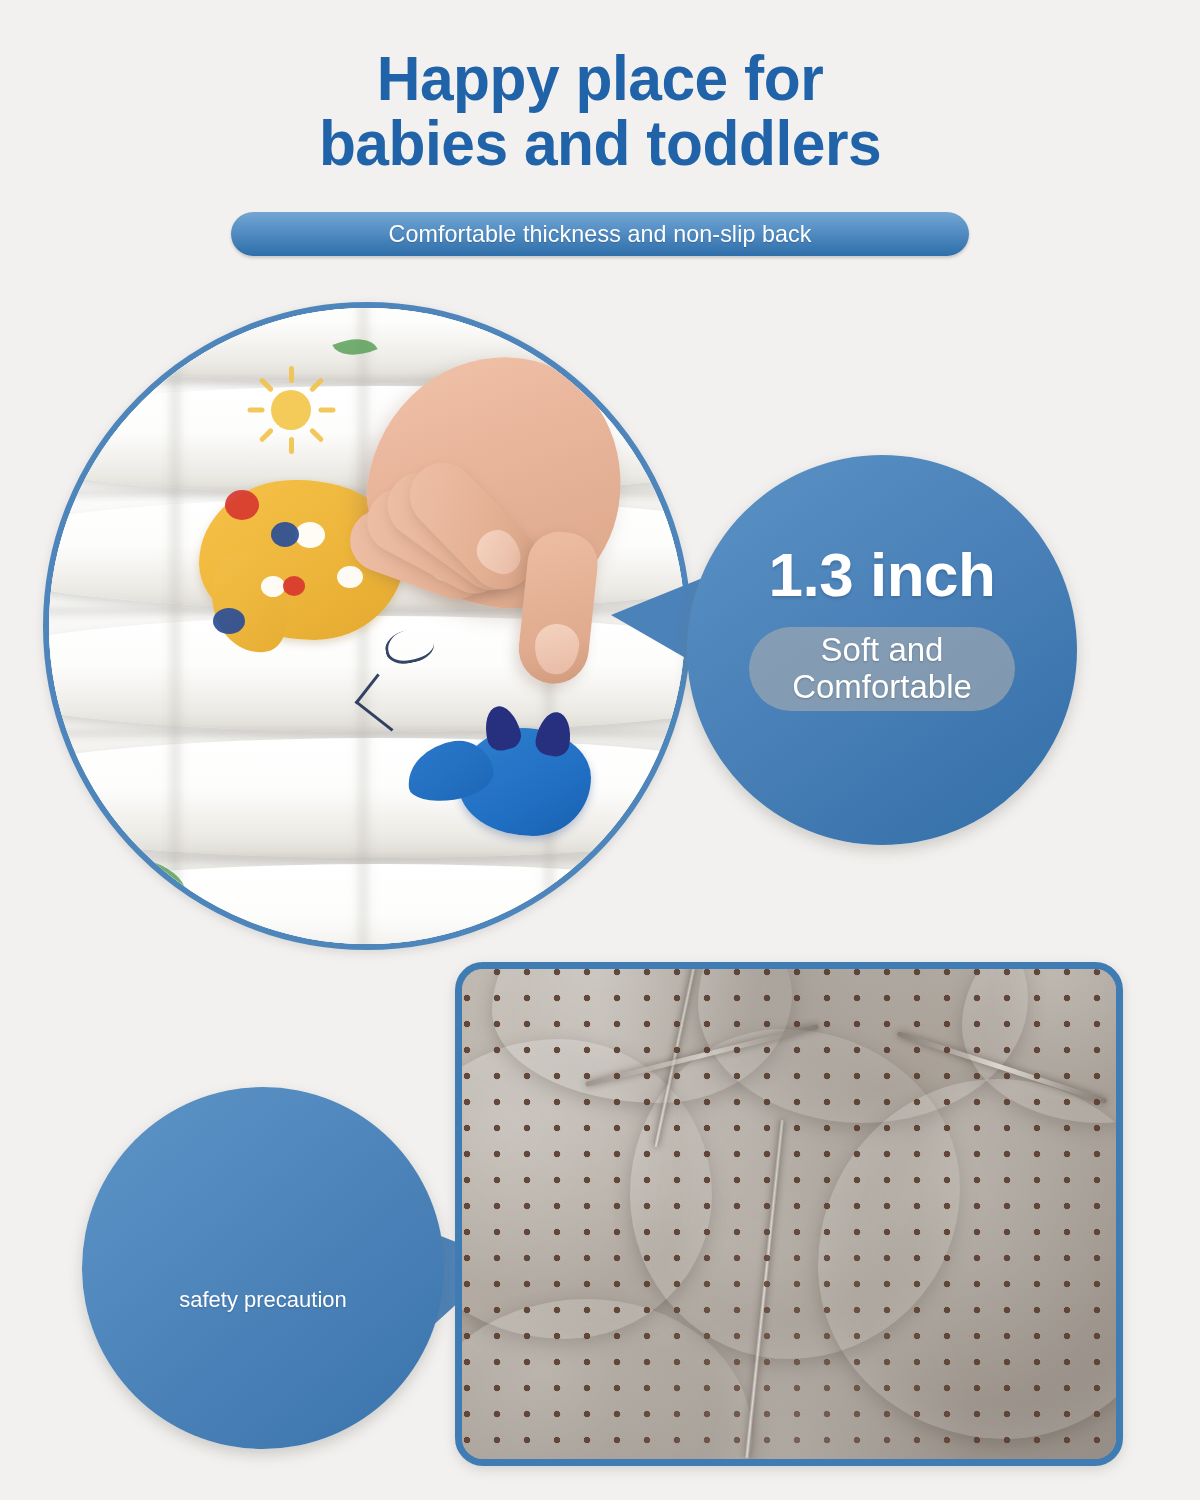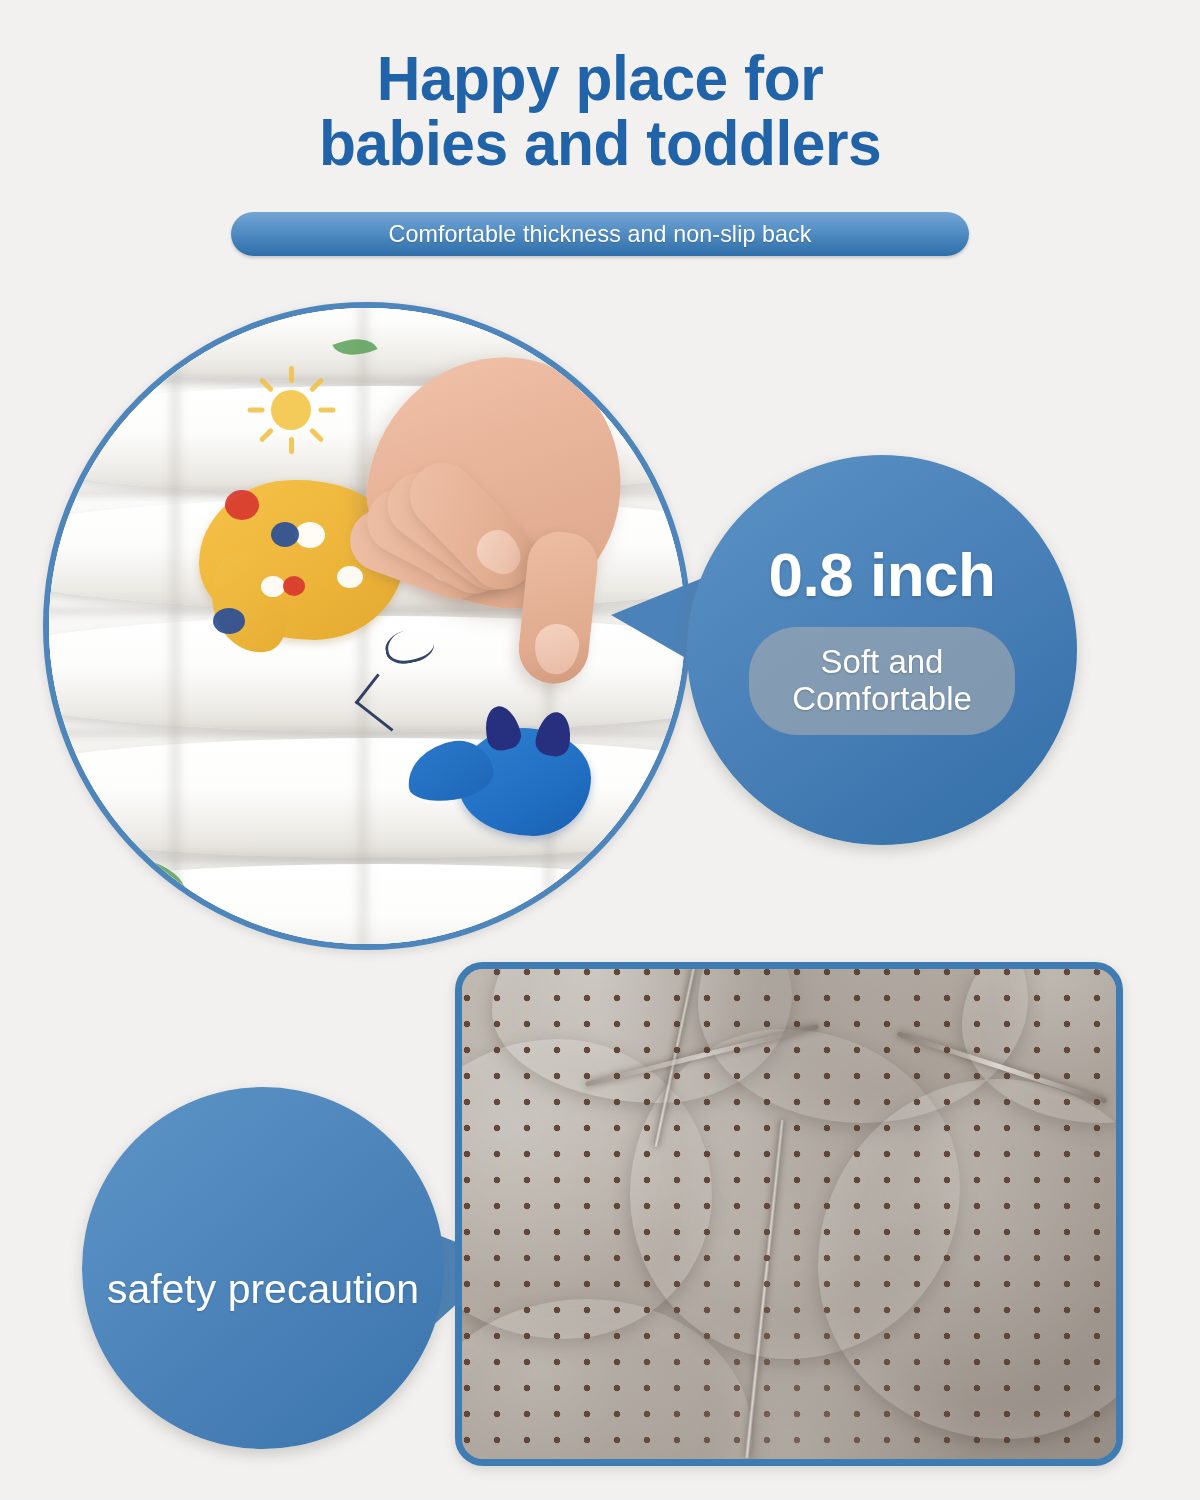--- a/index.html
+++ b/index.html
@@ -291,21 +291,21 @@
     font-size: 62px;
     font-weight: 700;
     letter-spacing: -0.5px;
     text-shadow: 0 2px 3px rgba(20,50,80,0.25);
   }
   .callout-subpill {
     position: absolute;
     left: 62px;
     top: 172px;
     width: 266px;
-    height: 108px;
+    height: 84px;
     border-radius: 48px;
     background: rgba(168,172,176,0.62);
     display: flex;
     align-items: center;
     justify-content: center;
   }
   .callout-subtext {
     color: #ffffff;
     font-size: 33px;
     line-height: 1.12;
@@ -348,25 +348,25 @@
     text-align: center;
     color: #ffffff;
     font-size: 54px;
     font-weight: 700;
     letter-spacing: -0.5px;
     text-shadow: 0 2px 3px rgba(20,50,80,0.25);
   }
   .nonslip-sub {
     position: absolute;
     left: 0;
-    top: 179px;
+    top: 200px;
     width: 100%;
     text-align: center;
     color: #ffffff;
-    font-size: 41px;
+    font-size: 22px;
     font-weight: 400;
     text-shadow: 0 1px 2px rgba(20,50,80,0.25);
   }
 
   
   .photo-bottom {
     position: absolute;
     left: 455px;
     top: 962px;
     width: 668px;
@@ -501,21 +501,21 @@
         <div class="nail" style="left:16px; bottom:10px; width:44px; height:50px;"></div>
       </div>
     </div>
 
   </div>
 </div>
 
 <div class="callout-thickness">
   <div class="callout-tail"></div>
   <div class="callout-bubble">
-    <div class="callout-value">0.8 inch</div>
+    <div class="callout-value">1.3 inch</div>
     <div class="callout-subpill">
       <div class="callout-subtext">
         <span>Soft and</span>
         <span>Comfortable</span>
       </div>
     </div>
   </div>
 </div>
 
 <div class="callout-nonslip">

